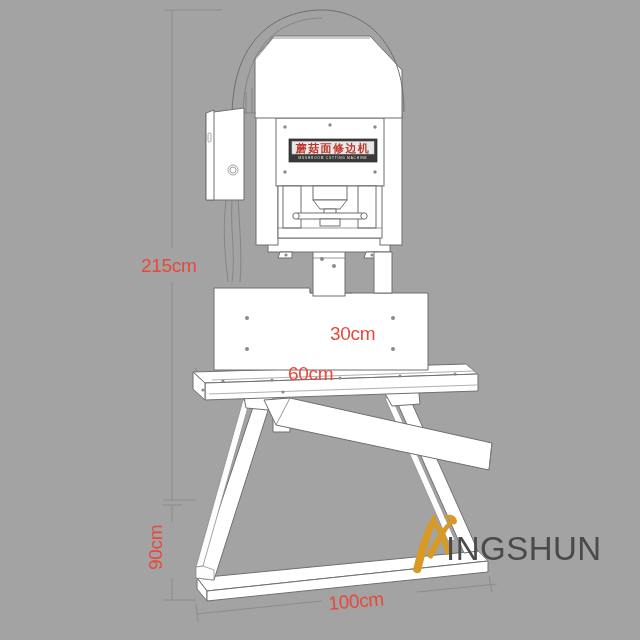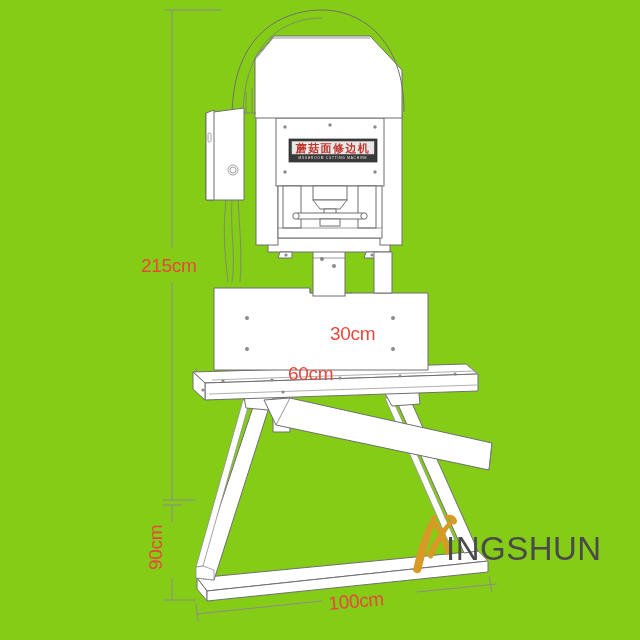--- a/index.html
+++ b/index.html
@@ -4,21 +4,21 @@
 <style>
   html, body {
     margin: 0;
     padding: 0;
     background: #ffffff;
   }
   #canvas {
     position: relative;
     width: 640px;
     height: 640px;
-    background: #84cc16;
+    background: #a3a3a3;
     overflow: hidden;
     font-family: "Liberation Sans", sans-serif;
   }
   #drawing {
     position: absolute;
     left: 0;
     top: 0;
     width: 640px;
     height: 640px;
   }

